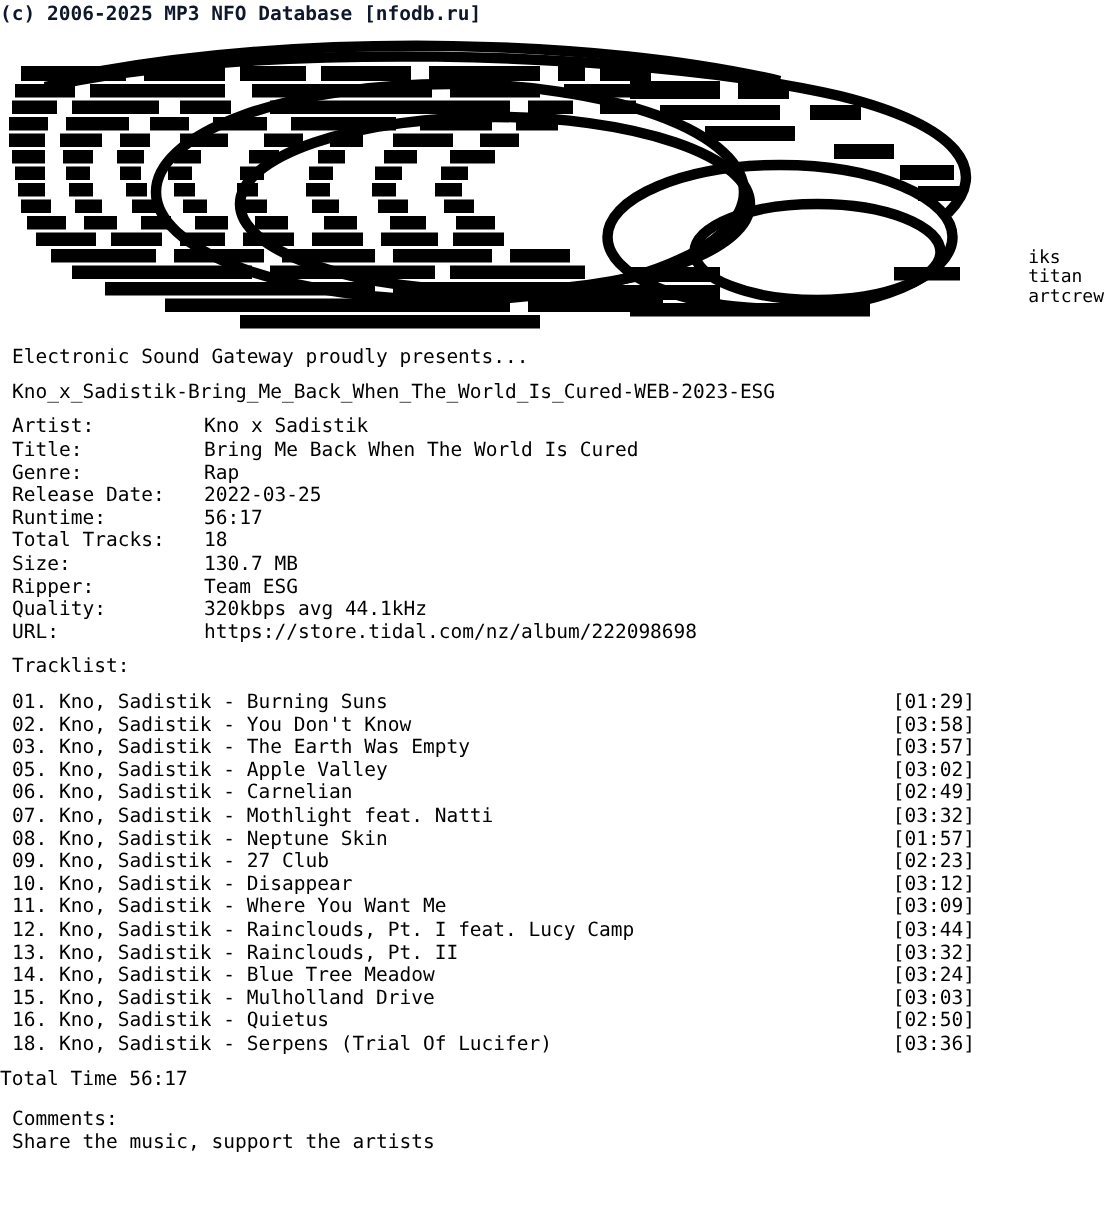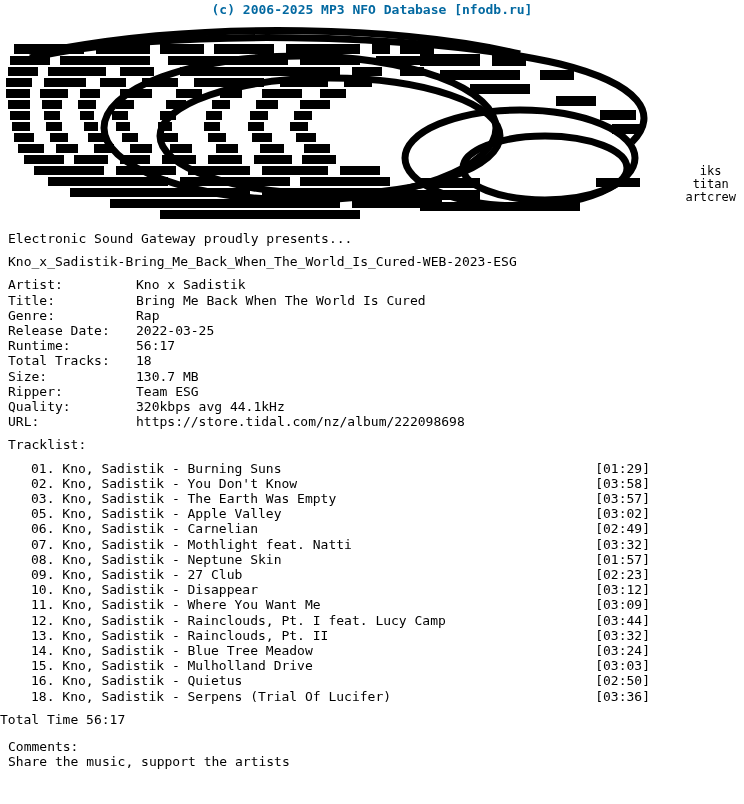--- a/index.html
+++ b/index.html
@@ -9,43 +9,42 @@
   }
   body {
     width: 744px;
     height: 804px;
     font-family: "DejaVu Sans Mono", monospace;
     color: #000000;
     overflow: hidden;
     position: relative;
   }
   .header-bar {
-    text-align: center;
-    color: #0369a1;
+    color: #0f172a;
     font-family: "DejaVu Sans Mono", monospace;
     font-size: 13px;
     font-weight: bold;
     line-height: 16px;
     padding-top: 2px;
     letter-spacing: 0px;
   }
   .art-wrap {
     position: relative;
     width: 744px;
     height: 205px;
     overflow: hidden;
   }
   .art-sig {
     position: absolute;
     right: 8px;
     top: 147px;
     font-family: "DejaVu Sans Mono", monospace;
     font-size: 12px;
     line-height: 13px;
-    text-align: center;
+    text-align: left;
     white-space: pre;
   }
   .body-text {
     font-family: "DejaVu Sans Mono", monospace;
     font-size: 13px;
     line-height: 15.2px;
     white-space: pre;
     padding-left: 8px;
   }
   .spacer-sm { height: 8px; }
@@ -63,21 +62,20 @@
     white-space: pre;
   }
   .info-label { width: 128px; }
   .track-line {
     white-space: pre;
     font-family: "DejaVu Sans Mono", monospace;
     font-size: 13px;
     line-height: 15.2px;
     padding-left: 8px;
     position: relative;
-    margin-left: 23px;
   }
   .track-time {
     position: absolute;
     right: 94px;
   }
   .total-line {
     font-family: "DejaVu Sans Mono", monospace;
     font-size: 13px;
     line-height: 15.2px;
     text-align: left;

